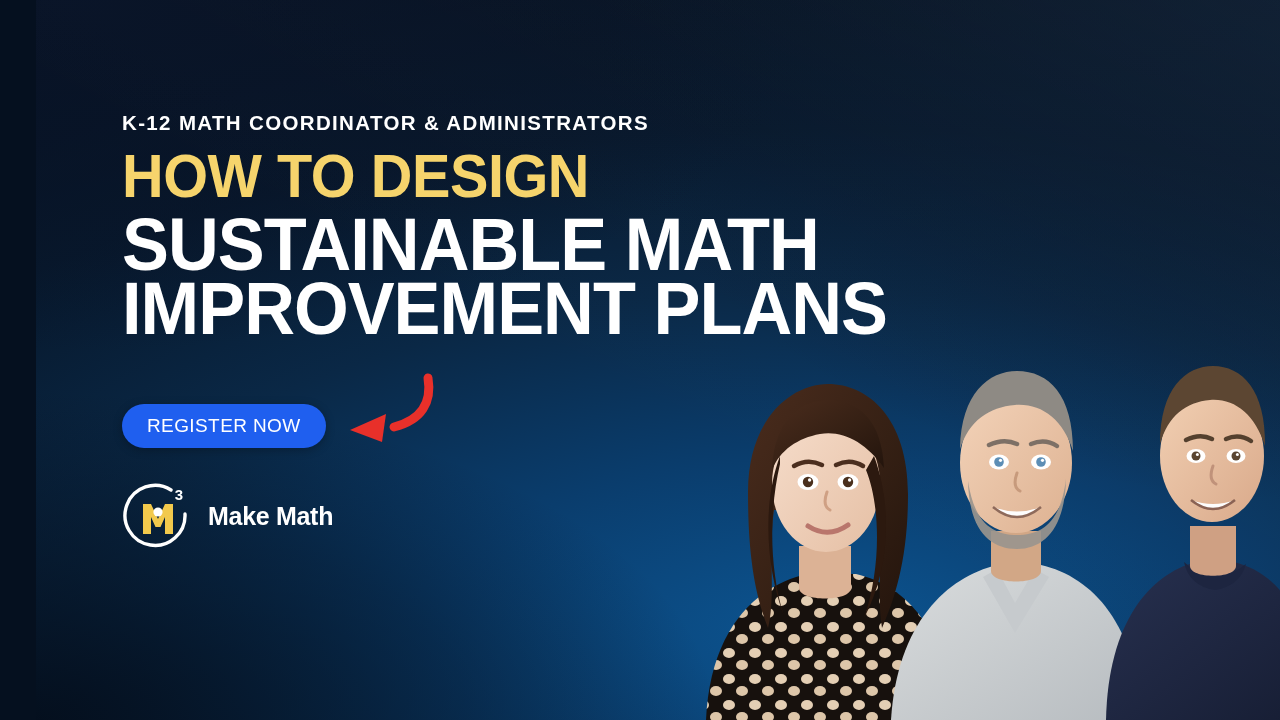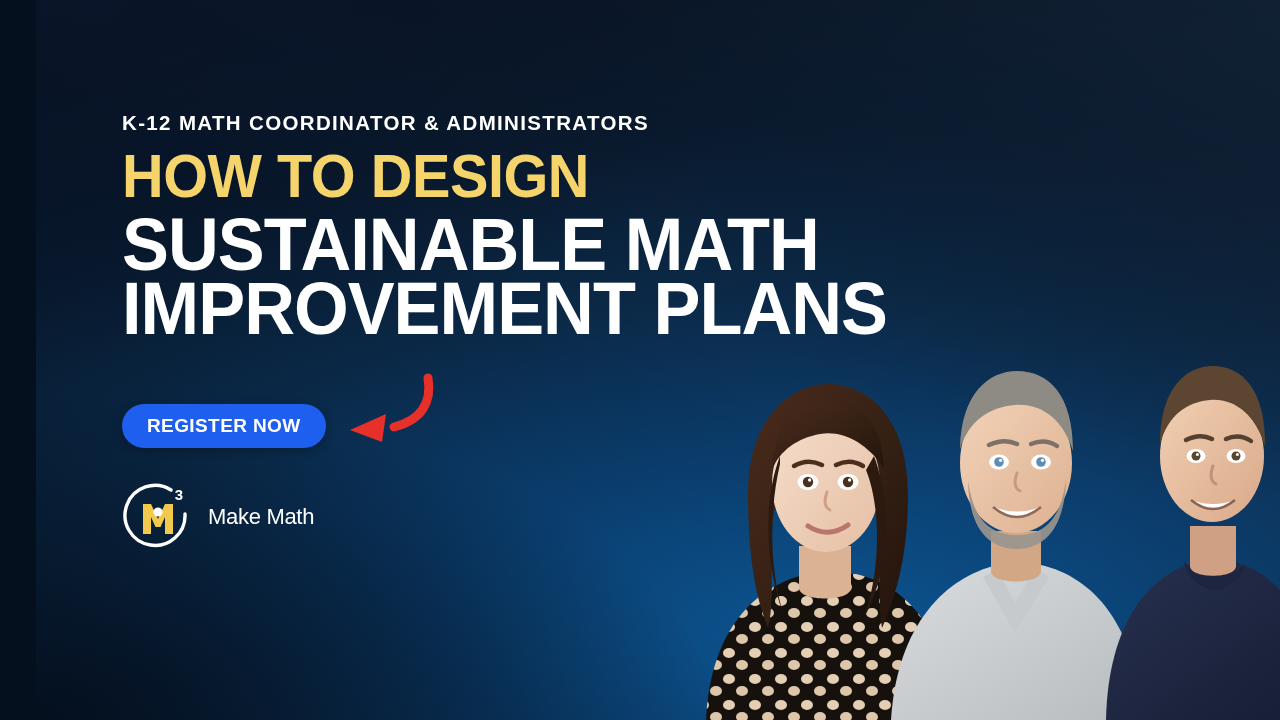--- a/index.html
+++ b/index.html
@@ -96,40 +96,40 @@
   .cta-row {
     position:absolute; left:86px; top:404px;
     display:flex; align-items:center;
   }
   .cta-button {
     display:inline-flex; align-items:center; justify-content:center;
     height:44px; padding:0 25px;
     background:#1f5fef;
     border:none; border-radius:22px;
     color:#ffffff;
-    font-size:19px; font-weight:bold;
+    font-size:19px; font-weight:normal;
     letter-spacing:0.4px;
     cursor:pointer;
     font-family:"Liberation Sans", sans-serif;
     box-shadow:0 2px 10px rgba(0,0,0,0.28);
   }
   .arrow-wrap {
     position:absolute; left:300px; top:372px;
     width:110px; height:80px;
     pointer-events:none;
   }
 
   
   .logo { position:absolute; left:86px; top:481px; display:flex; align-items:center; }
   .logo-mark { width:72px; height:72px; position:relative; flex:0 0 auto; }
   .logo-text {
     margin-left:14px;
     color:#ffffff;
-    font-size:22px;
-    font-weight:normal;
+    font-size:25px;
+    font-weight:bold;
     line-height:1.1;
     letter-spacing:-0.3px;
   }
   .logo-text span { display:block; }
 
   
   .people { position:absolute; right:0; bottom:0; width:640px; height:430px; }
   .person { position:absolute; bottom:0; }
 
   .p-woman { right:360px; bottom:0; width:260px; height:360px; }

